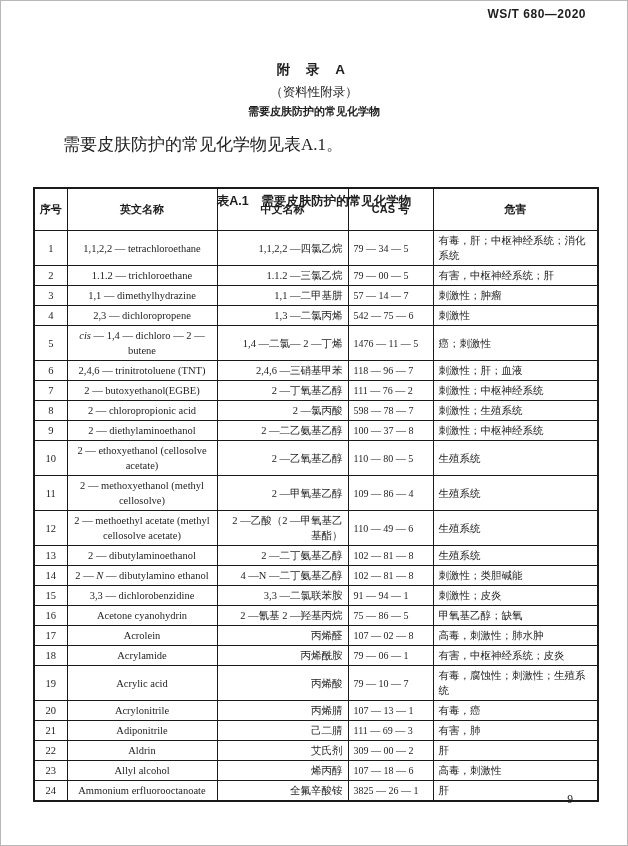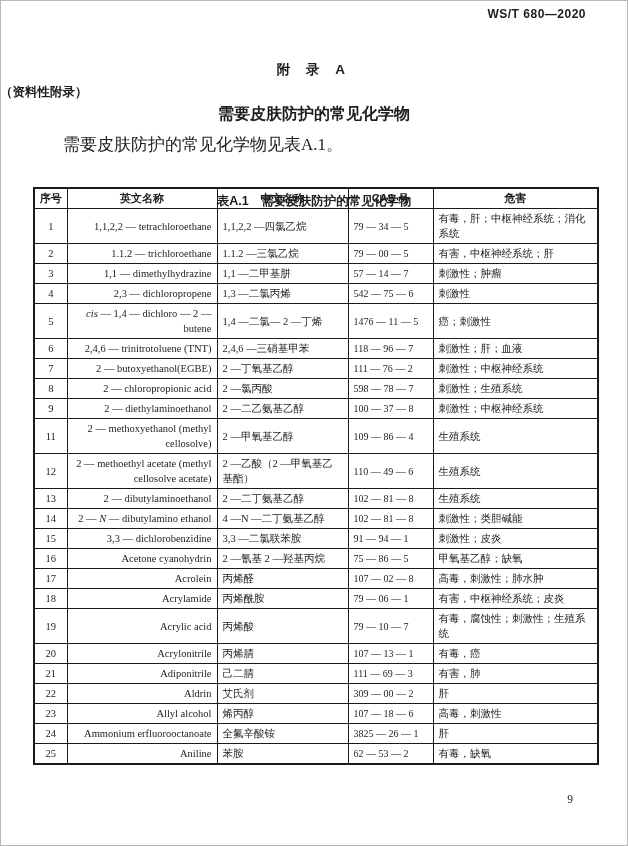--- a/index.html
+++ b/index.html
@@ -22,26 +22,26 @@
     font-weight:700;font-size:12px;letter-spacing:0.5px;
   }
   .appendix-title{
     position:absolute;top:61px;left:0;width:100%;
     text-align:center;font-weight:700;font-size:13.5px;
     font-family:"Liberation Sans","DejaVu Sans",sans-serif;
     letter-spacing:6px;
   }
   .appendix-subtitle{
     position:absolute;top:84px;left:0;width:100%;
-    font-weight:700;font-size:12.5px;
+    text-align:center;font-weight:400;font-size:12.5px;
     font-family:"Liberation Sans","DejaVu Sans",sans-serif;
   }
   .appendix-heading{
     position:absolute;top:104px;left:0;width:100%;
-    text-align:center;font-weight:700;font-size:16px;
+    text-align:center;font-weight:700;font-size:11px;
     font-family:"Liberation Sans","DejaVu Sans",sans-serif;
   }
   .intro-text{
     position:absolute;top:133px;left:63px;
     font-size:17px;
   }
   .table-caption{
     position:absolute;top:160px;left:0;width:100%;
     text-align:center;font-weight:700;font-size:12.5px;
     font-family:"Liberation Sans","DejaVu Sans",sans-serif;
@@ -60,25 +60,25 @@
     padding:2px 5px;
     line-height:15px;
     vertical-align:middle;
     overflow:hidden;
   }
   table.chem th{
     font-family:"Liberation Sans","DejaVu Sans",sans-serif;
     font-weight:700;
     text-align:center;
     font-size:11px;
-    padding:2px 2px;
+    padding:13px 2px;
   }
   table.chem td:nth-child(1){text-align:center;}
-  table.chem td:nth-child(2){text-align:right;}
-  table.chem td:nth-child(3){text-align:left;}
+  table.chem td:nth-child(2){text-align:center;}
+  table.chem td:nth-child(3){text-align:right;}
   table.chem td:nth-child(4){text-align:left;white-space:nowrap;font-size:10px;}
   table.chem td:nth-child(5){text-align:left;}
   .page-number{
     position:absolute;top:793px;right:55px;
     font-size:11.5px;
   }
 </style>
 </head>
 <body>
 
@@ -169,20 +169,27 @@
         <td>刺激性；生殖系统</td>
       </tr>
       <tr>
         <td>9</td>
         <td>2 — diethylaminoethanol</td>
         <td>2 —二乙氨基乙醇</td>
         <td>100 — 37 — 8</td>
         <td>刺激性；中枢神经系统</td>
       </tr>
       <tr>
+        <td>10</td>
+        <td>2 — ethoxyethanol (cellosolve acetate)</td>
+        <td>2 —乙氧基乙醇</td>
+        <td>110 — 80 — 5</td>
+        <td>生殖系统</td>
+      </tr>
+      <tr>
         <td>11</td>
         <td>2 — methoxyethanol (methyl cellosolve)</td>
         <td>2 —甲氧基乙醇</td>
         <td>109 — 86 — 4</td>
         <td>生殖系统</td>
       </tr>
       <tr>
         <td>12</td>
         <td>2 — methoethyl acetate (methyl cellosolve acetate)</td>
         <td>2 —乙酸（2 —甲氧基乙基酯）</td>
@@ -266,23 +273,16 @@
         <td>107 — 18 — 6</td>
         <td>高毒，刺激性</td>
       </tr>
       <tr>
         <td>24</td>
         <td>Ammonium  erfluorooctanoate</td>
         <td>全氟辛酸铵</td>
         <td>3825 — 26 — 1</td>
         <td>肝</td>
       </tr>
-      <tr>
-        <td>25</td>
-        <td>Aniline</td>
-        <td>苯胺</td>
-        <td>62 — 53 — 2</td>
-        <td>有毒，缺氧</td>
-      </tr>
     </tbody>
 </table>
 
 <div class="page-number">9</div>
 
 </body></html>

